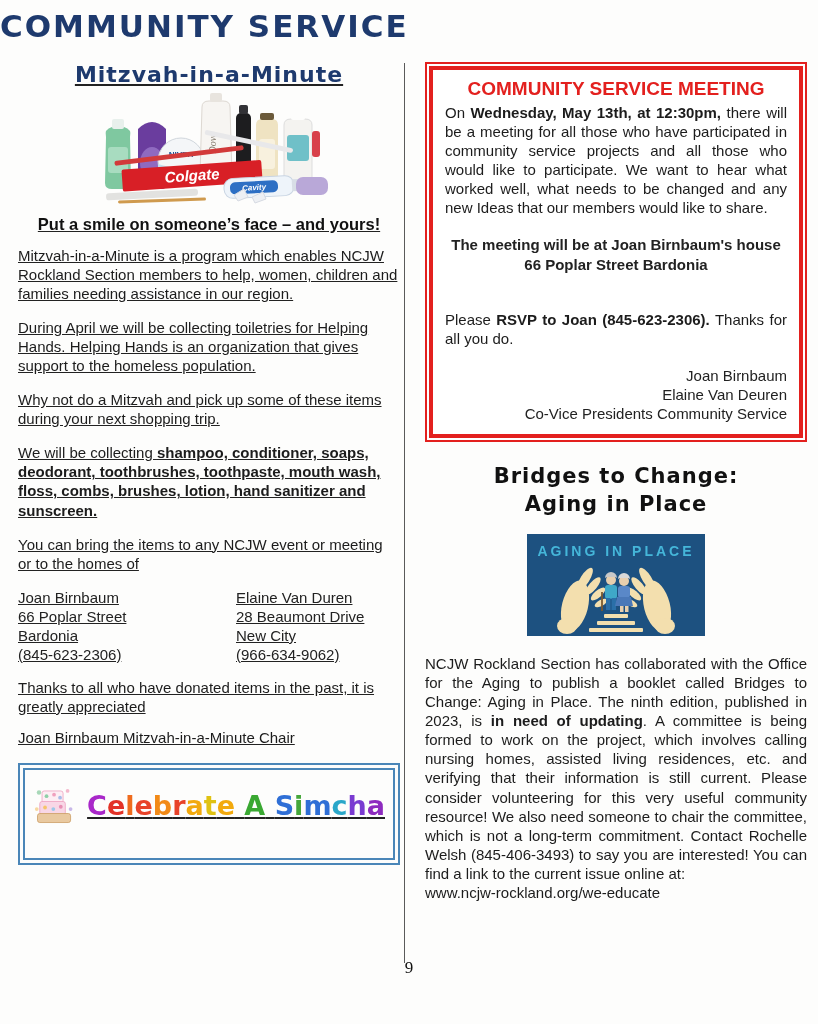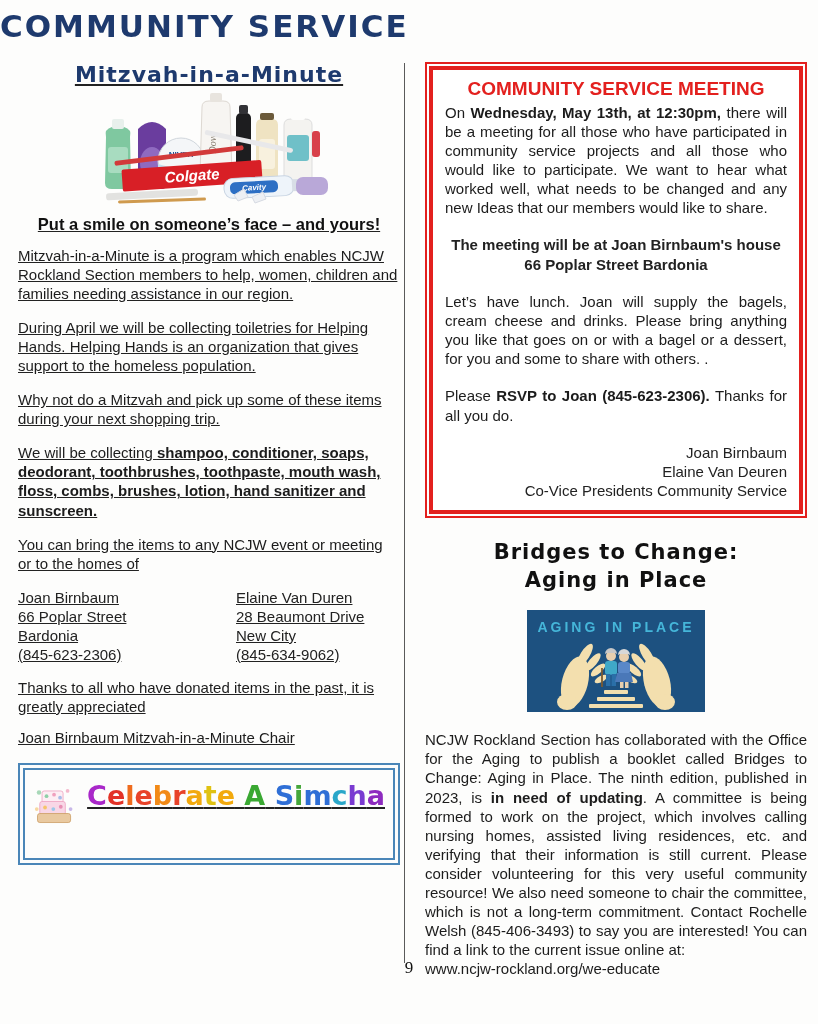--- a/index.html
+++ b/index.html
@@ -35,21 +35,21 @@
   .toiletries { display: block; margin: 0 auto 6px auto; }
   .tagline { text-align: center; font-weight: bold; font-size: 16.5px; color: #111; margin: 6px 0 12px 0; }
   .body-p { font-size: 15px; line-height: 1.27; margin-bottom: 15px; color: #1c1c1c; }
   .contacts { display: flex; margin-bottom: 14px; }
   .contact-col { font-size: 15px; line-height: 1.27; }
   .contact-col.c1 { width: 218px; }
   .chair-line { margin-bottom: 16px; }
 
   .simcha-box { border: 2px solid #4a86b8; padding: 3px; margin-top: 2px; }
   .simcha-inner { border: 2px solid #4a86b8; padding: 10px 8px 16px 8px; }
-  .simcha-head { display: flex; justify-content: center; gap: 12px; margin-bottom: 10px; }
+  .simcha-head { display: flex; align-items: center; justify-content: center; gap: 12px; margin-bottom: 10px; }
   .simcha-title { font-family: "DejaVu Sans", sans-serif; font-weight: bold; font-size: 27px; letter-spacing: 0px; white-space: pre; }
   .simcha-text { text-align: center; font-size: 16px; line-height: 1.3; color: #1e3a6e; }
 
   
   .meeting-box { border: 2px solid #e3201e; padding: 2px; background: #fff; }
   .meeting-inner { border: 4px solid #e3201e; padding: 8px 12px 10px 12px; }
   .meeting-heading { text-align: center; color: #e3201e; font-weight: bold; font-size: 19px; margin-bottom: 3px; }
   .meet-p { font-size: 15px; line-height: 1.27; text-align: justify; color: #1c1c1c; }
   .meet-gap { height: 18px; }
   .venue { text-align: center; font-weight: bold; font-size: 15px; line-height: 1.3; }
@@ -138,21 +138,21 @@
       <div class="contact-col c1">
         <div>Joan Birnbaum</div>
         <div>66 Poplar Street</div>
         <div>Bardonia</div>
         <div>(845-623-2306)</div>
       </div>
       <div class="contact-col c2">
         <div>Elaine Van Duren</div>
         <div>28 Beaumont Drive</div>
         <div>New City</div>
-        <div>(845-634-9062)</div>
+        <div>(966-634-9062)</div>
       </div>
     </div>
 
     <p class="body-p" style="margin-bottom:12px">Thanks to all who have donated items in the past, it is greatly appreciated</p>
     <p class="body-p chair-line">Joan Birnbaum Mitzvah-in-a-Minute Chair</p>
 
     <div class="simcha-box">
       <div class="simcha-inner">
         <div class="simcha-head">
 
@@ -182,21 +182,20 @@
     <div class="meeting-box">
       <div class="meeting-inner">
         <div class="meeting-heading">COMMUNITY SERVICE MEETING</div>
         <p class="meet-p"><span>On </span><b>Wednesday, May 13th, at 12:30pm,</b><span> there will be a meeting for all those who have participated in community service projects and all those who would like to participate.  We want to hear what worked well, what needs to be changed and any new Ideas that our members would like to share.</span></p>
         <div class="meet-gap"></div>
         <div class="venue">
           <div>The meeting will be at Joan Birnbaum's house</div>
           <div>66 Poplar Street Bardonia</div>
         </div>
         <div class="meet-gap"></div>
-        <p class="meet-p">Let’s have lunch.  Joan will supply the bagels, cream cheese  and drinks.  Please bring anything you like that goes on or with a bagel or a dessert, for you and some to share with others. .</p>
         <div class="meet-gap"></div>
         <p class="meet-p"><span>Please </span><b>RSVP to Joan (845-623-2306).</b><span> Thanks for all you do.</span></p>
         <div class="meet-gap"></div>
         <div class="sig">
           <div>Joan Birnbaum</div>
           <div>Elaine Van Deuren</div>
           <div>Co-Vice Presidents Community Service</div>
         </div>
       </div>
     </div>

